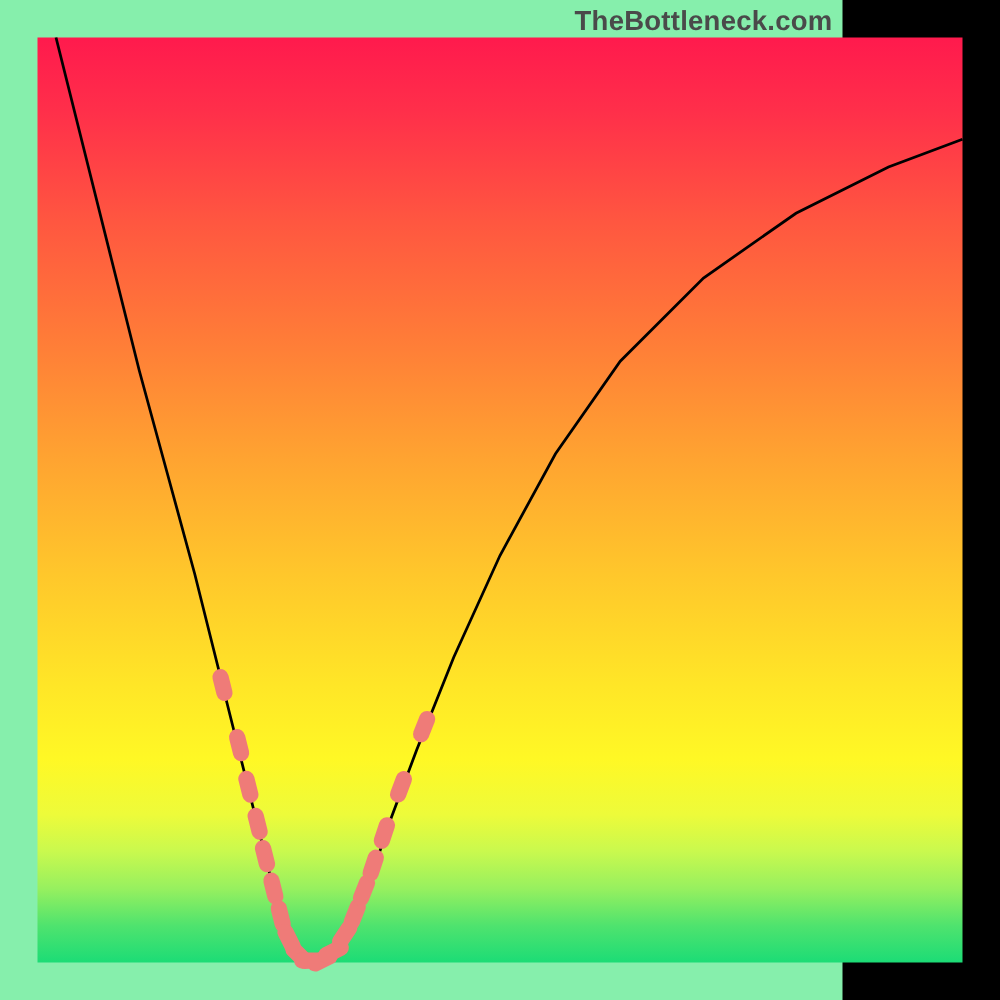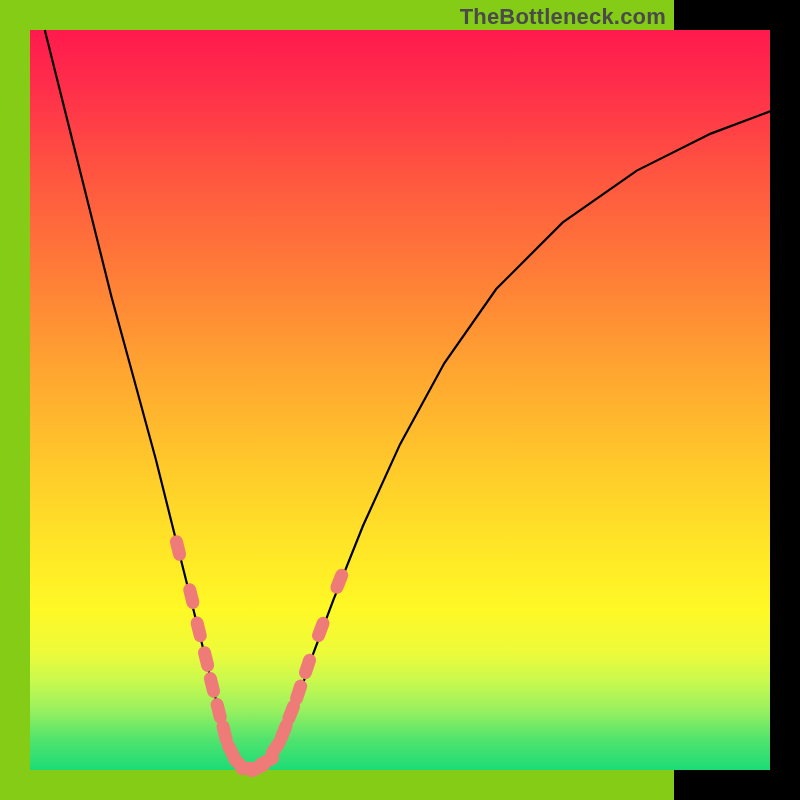--- a/index.html
+++ b/index.html
@@ -8,21 +8,21 @@
     width: 800px;
     height: 800px;
     overflow: hidden;
     background: #000;
     font-family: Arial, Helvetica, sans-serif;
   }
   .frame {
     position: relative;
     width: 674px;
     height: 800px;
-    background: #84cc16;
+    background: #86efac;
   }
   .plot {
     position: absolute;
     left: 30px;
     top: 30px;
     width: 740px;
     height: 740px;
     
     background: linear-gradient(
       to bottom,

